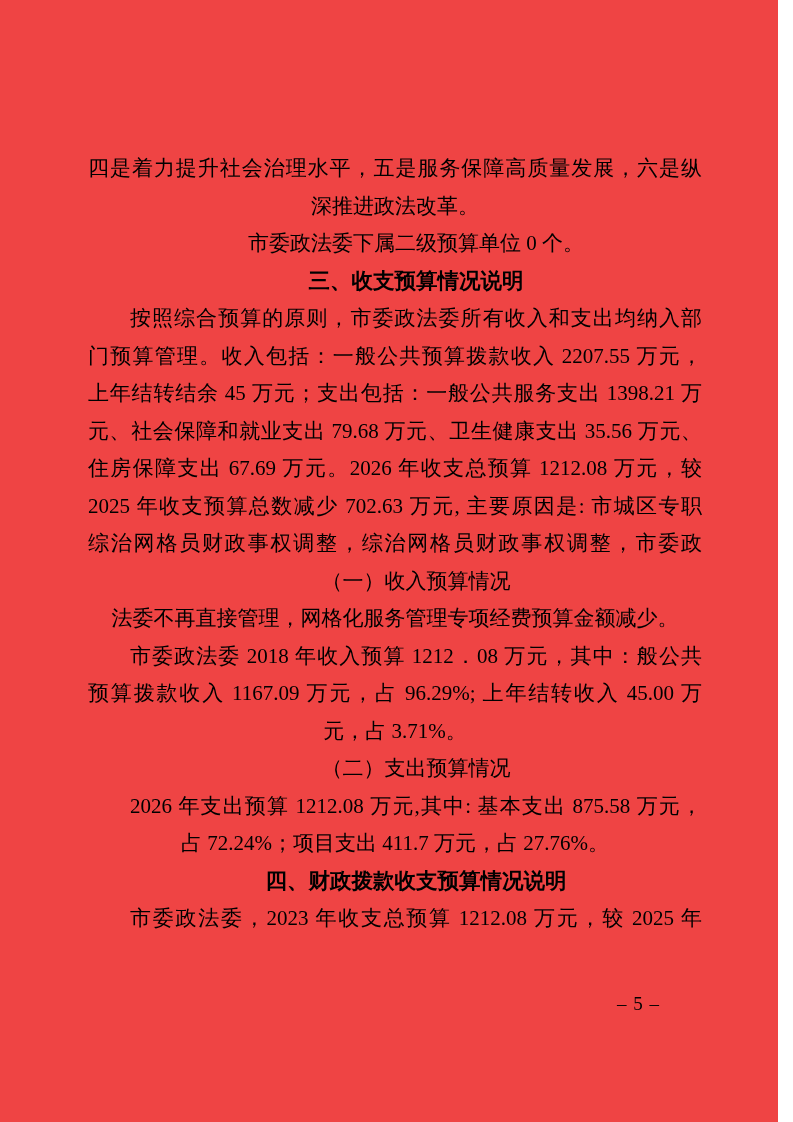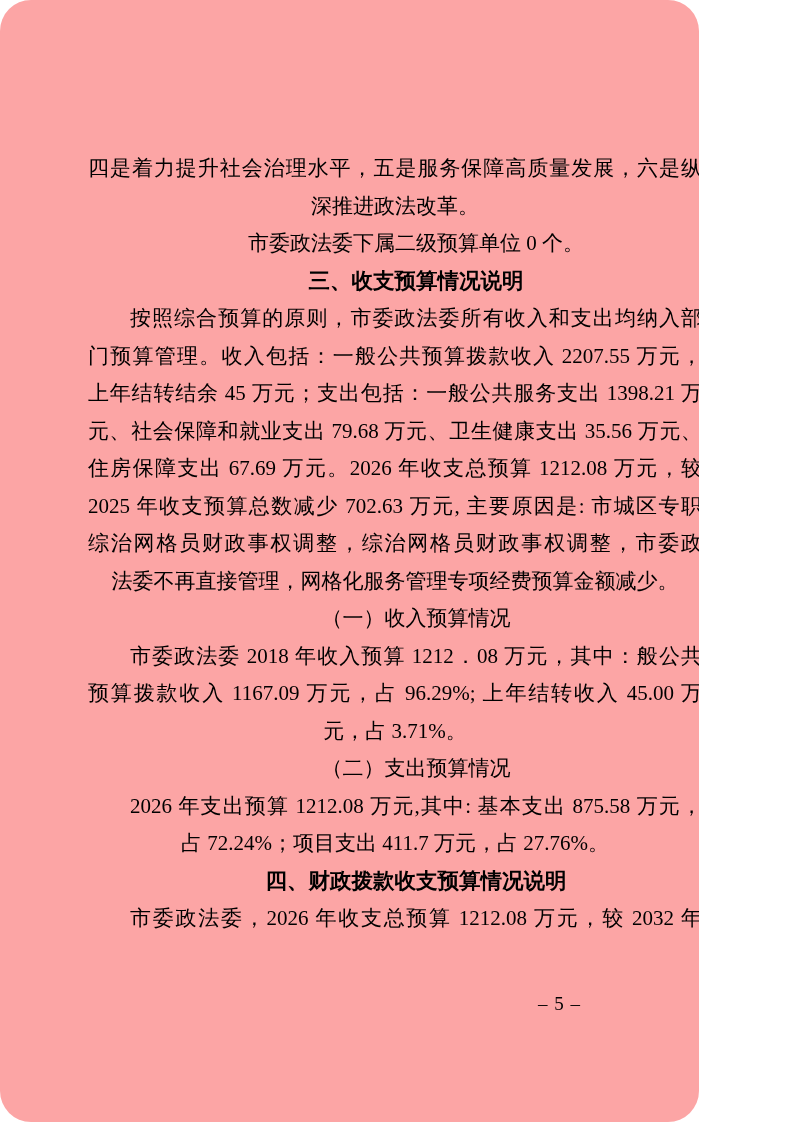--- a/index.html
+++ b/index.html
@@ -2,27 +2,26 @@
 <html><head>
 <meta charset="utf-8">
 <style>
   html, body {
     margin: 0;
     padding: 0;
     background: #ffffff;
   }
   .page {
     position: relative;
-    width: 699px;
+    width: 778px;
     height: 1122px;
-    background: #fca5a5;
+    background: #ef4444;
     color: #000000;
     overflow: hidden;
     font-family: "Liberation Serif", "DejaVu Serif", serif;
-    border-radius: 31px;
   }
   .content {
     position: absolute;
     left: 88px;
     top: 150px;
     width: 614px;
   }
   .line {
     height: 37.5px;
     line-height: 37.5px;
@@ -70,25 +69,25 @@
       <div class="line body">深推进政法改革。</div>
       <div class="line body indent">市委政法委下属二级预算单位 0 个。</div>
       <div class="line heading indent">三、收支预算情况说明</div>
       <div class="line body indent justify">按照综合预算的原则，市委政法委所有收入和支出均纳入部</div>
       <div class="line body justify">门预算管理。收入包括：一般公共预算拨款收入 2207.55 万元，</div>
       <div class="line body justify">上年结转结余 45 万元；支出包括：一般公共服务支出 1398.21 万</div>
       <div class="line body justify">元、社会保障和就业支出 79.68 万元、卫生健康支出 35.56 万元、</div>
       <div class="line body justify">住房保障支出 67.69 万元。2026 年收支总预算 1212.08 万元，较</div>
       <div class="line body justify">2025 年收支预算总数减少 702.63 万元, 主要原因是: 市城区专职</div>
       <div class="line body justify">综治网格员财政事权调整，综治网格员财政事权调整，市委政</div>
+      <div class="line subheading indent">（一）收入预算情况</div>
       <div class="line body">法委不再直接管理，网格化服务管理专项经费预算金额减少。</div>
-      <div class="line subheading indent">（一）收入预算情况</div>
       <div class="line body indent justify">市委政法委 2018 年收入预算 1212．08 万元，其中：般公共</div>
       <div class="line body justify">预算拨款收入 1167.09 万元，占 96.29%; 上年结转收入 45.00 万</div>
       <div class="line body">元，占 3.71%。</div>
       <div class="line subheading indent">（二）支出预算情况</div>
       <div class="line body indent justify">2026 年支出预算 1212.08 万元,其中: 基本支出 875.58 万元，</div>
       <div class="line body">占 72.24%；项目支出 411.7 万元，占 27.76%。</div>
       <div class="line heading indent">四、财政拨款收支预算情况说明</div>
-      <div class="line body indent justify">市委政法委，2026 年收支总预算 1212.08 万元，较 2032 年</div>
+      <div class="line body indent justify">市委政法委，2023 年收支总预算 1212.08 万元，较 2025 年</div>
     </div>
   <div class="page-number">– 5 –</div>
 </div>
 
 </body></html>

